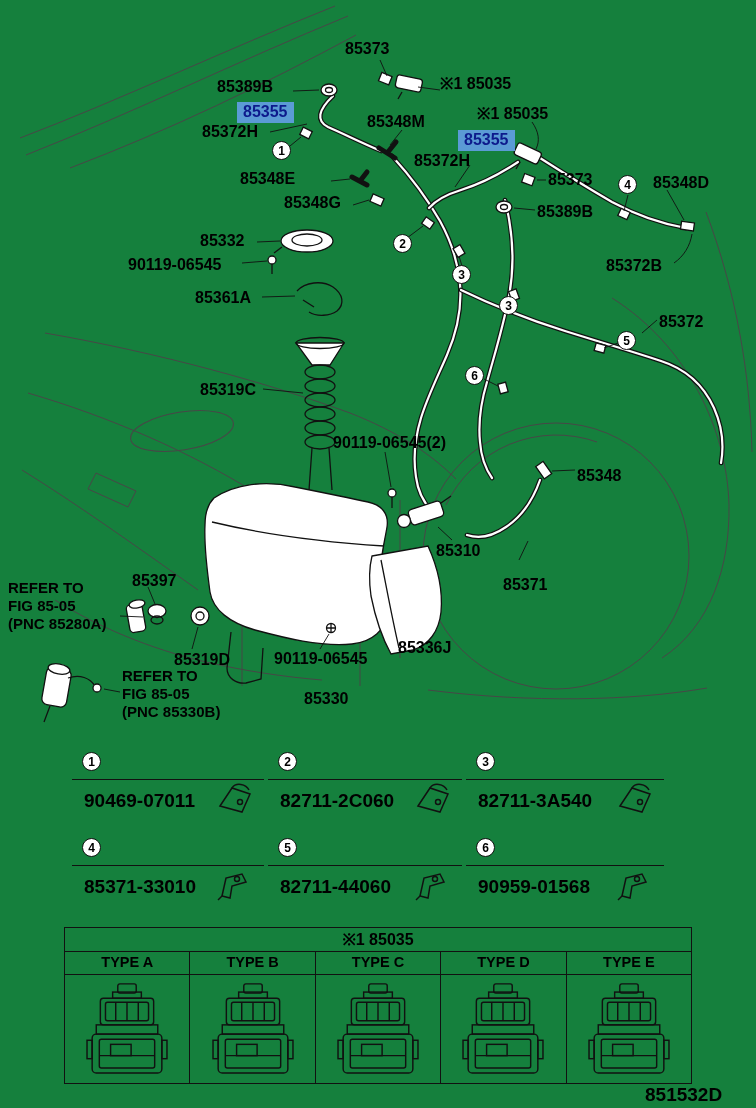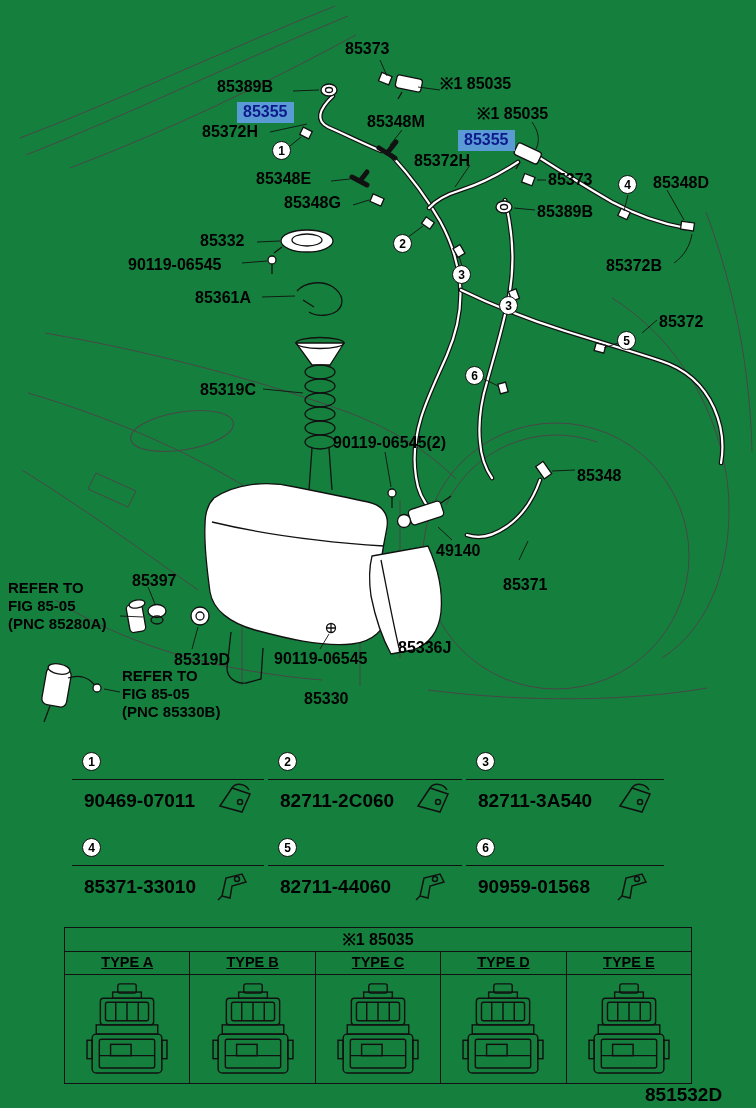--- a/index.html
+++ b/index.html
@@ -14,21 +14,21 @@
   
   .ref-table{position:absolute;left:0;top:748px;width:756px;height:176px;}
   .ref-cell{position:absolute;height:82px;}
   .ref-cell .callout{position:absolute;left:10px;top:0;}
   .ref-rule{position:absolute;left:0;right:0;top:27px;border-top:1.6px solid #111;}
   .ref-part{position:absolute;left:12px;top:38px;font-size:19px;font-weight:700;white-space:nowrap;}
   .ref-icon{position:absolute;right:8px;top:30px;}
   
   .type-table{position:absolute;left:64px;top:927px;width:628px;height:157px;border:1.6px solid #111;box-sizing:border-box;}
   .tt-title{height:23px;border-bottom:1.6px solid #111;text-align:center;font-size:16px;font-weight:700;line-height:23px;}
-  .tt-cols{display:flex;height:22px;border-bottom:1.6px solid #111;text-decoration:underline;}
+  .tt-cols{display:flex;height:22px;border-bottom:1.6px solid #111;}
   .tt-col{flex:1;border-right:1.6px solid #111;text-align:center;font-size:14.5px;font-weight:700;line-height:21px;box-sizing:border-box;}
   .tt-col:last-child{border-right:none;}
   .tt-imgs{display:flex;height:109px;}
   .tt-img{flex:1;border-right:1.6px solid #111;display:flex;align-items:center;justify-content:center;box-sizing:border-box;}
   .tt-img:last-child{border-right:none;}
   .footer-code{position:absolute;left:645px;top:1084px;font-size:19px;font-weight:700;z-index:5;}
   
   .body-ln{stroke:#474747;stroke-width:1;fill:none;}
   .p{stroke:#111;stroke-width:1.3;fill:#fff;}
   .pn{stroke:#111;stroke-width:1.3;fill:none;}
@@ -243,34 +243,34 @@
 
   <div class="lbl" style="left:345px;top:40px">85373</div>
   <div class="lbl" style="left:217px;top:78px">85389B</div>
   <div class="lbl hl" style="left:237px;top:102px">85355</div>
   <div class="lbl" style="left:202px;top:123px">85372H</div>
   <div class="lbl" style="left:367px;top:113px">85348M</div>
   <div class="lbl" style="left:440px;top:75px">※1 85035</div>
   <div class="lbl" style="left:477px;top:105px">※1 85035</div>
   <div class="lbl hl" style="left:458px;top:130px">85355</div>
   <div class="lbl" style="left:414px;top:152px">85372H</div>
-  <div class="lbl" style="left:256px;top:170px">85348E</div>
+  <div class="lbl" style="left:240px;top:170px">85348E</div>
   <div class="lbl" style="left:284px;top:194px">85348G</div>
   <div class="lbl" style="left:548px;top:171px">85373</div>
   <div class="lbl" style="left:653px;top:174px">85348D</div>
   <div class="lbl" style="left:537px;top:203px">85389B</div>
   <div class="lbl" style="left:200px;top:232px">85332</div>
   <div class="lbl" style="left:128px;top:256px">90119-06545</div>
   <div class="lbl" style="left:606px;top:257px">85372B</div>
   <div class="lbl" style="left:195px;top:289px">85361A</div>
   <div class="lbl" style="left:659px;top:313px">85372</div>
   <div class="lbl" style="left:200px;top:381px">85319C</div>
   <div class="lbl" style="left:333px;top:434px">90119-06545(2)</div>
   <div class="lbl" style="left:577px;top:467px">85348</div>
-  <div class="lbl" style="left:436px;top:542px">49140</div>
+  <div class="lbl" style="left:436px;top:542px">85310</div>
   <div class="lbl" style="left:503px;top:576px">85371</div>
   <div class="lbl" style="left:132px;top:572px">85397</div>
   <div class="refnote" style="left:8px;top:579px">REFER TO
 FIG 85-05
 (PNC 85280A)</div>
   <div class="lbl" style="left:174px;top:651px">85319D</div>
   <div class="lbl" style="left:274px;top:650px">90119-06545</div>
   <div class="lbl" style="left:398px;top:639px">85336J</div>
   <div class="lbl" style="left:304px;top:690px">85330</div>
   <div class="refnote" style="left:122px;top:667px">REFER TO

